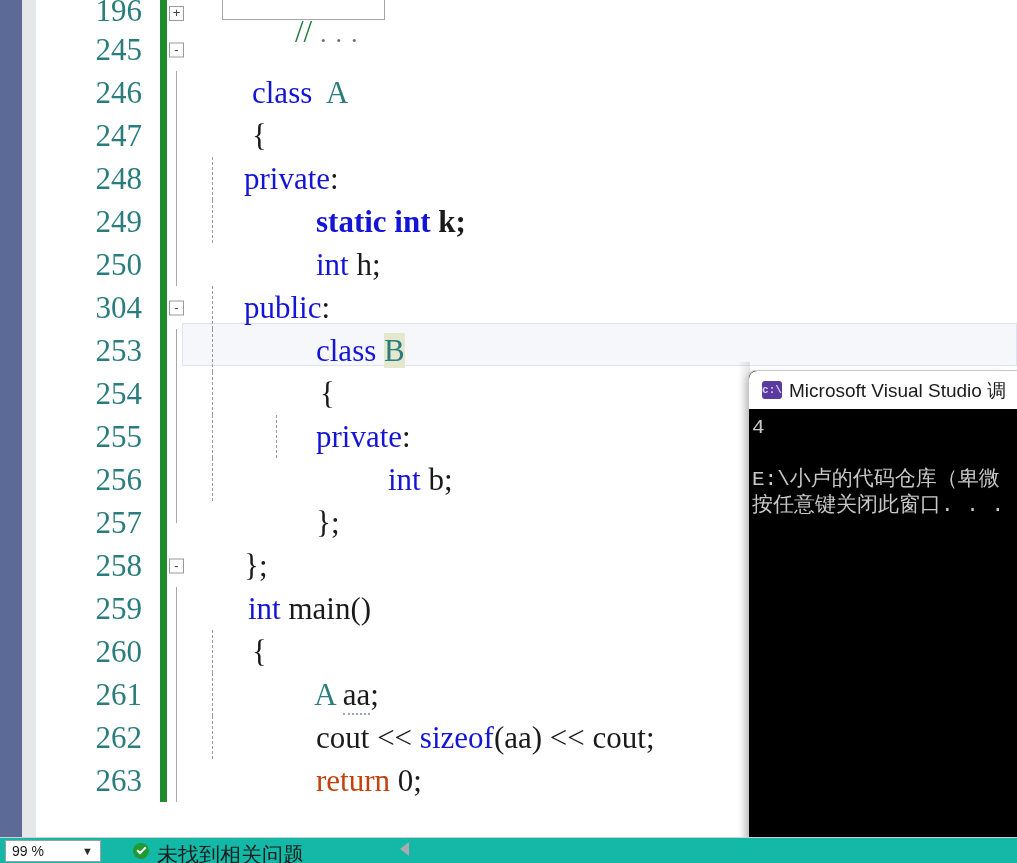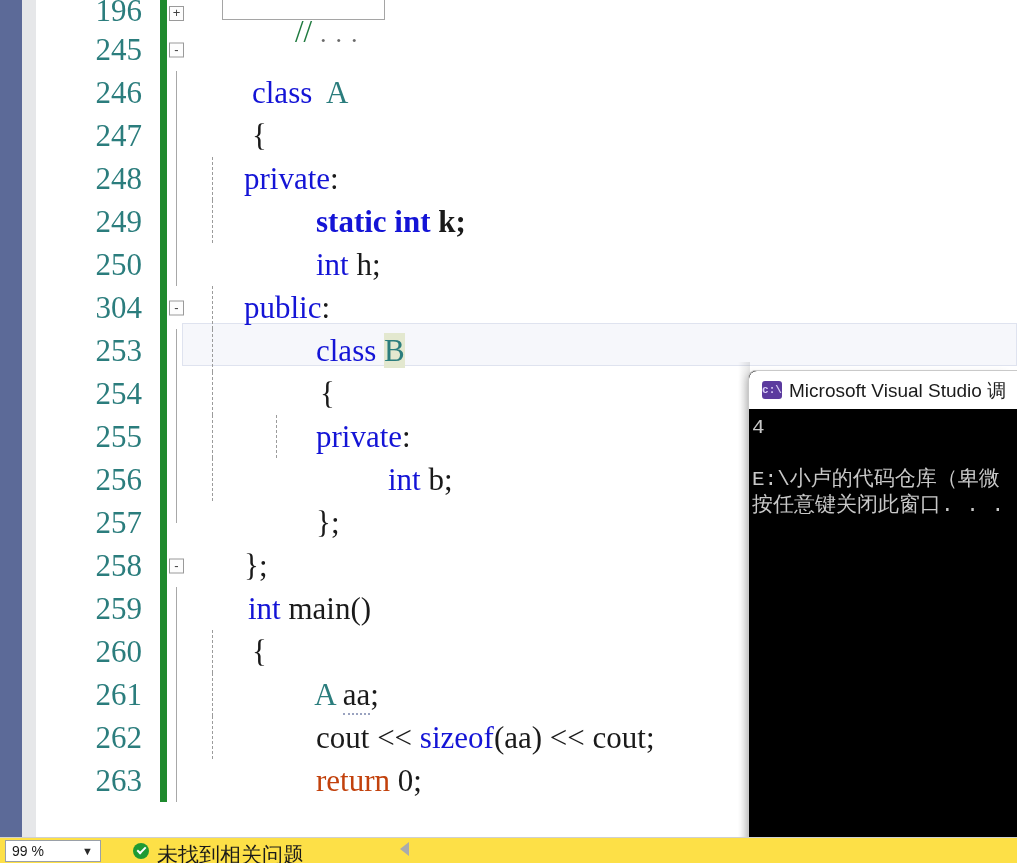--- a/index.html
+++ b/index.html
@@ -128,21 +128,21 @@
     background: #ffffff;
     font-size: 31px;
     line-height: 30px;
     z-index: 5;
   }
   .dots { color: #6a6a6a; letter-spacing: 9px; font-size: 26px; }
 
   
   .statusbar {
     position: absolute; left: 0; bottom: 0; width: 1017px; height: 26px;
-    background: #fde047;
+    background: #14b8a6;
     border-top: 1px solid #cfd0d2;
   }
   .zoom-combo {
     position: absolute; left: 5px; top: 2px;
     width: 96px; height: 22px;
     background: #ffffff;
     border: 1px solid #9aa0a8;
     font-family: "Liberation Sans", sans-serif;
     font-size: 14px;
     color: #1a1a1a;

